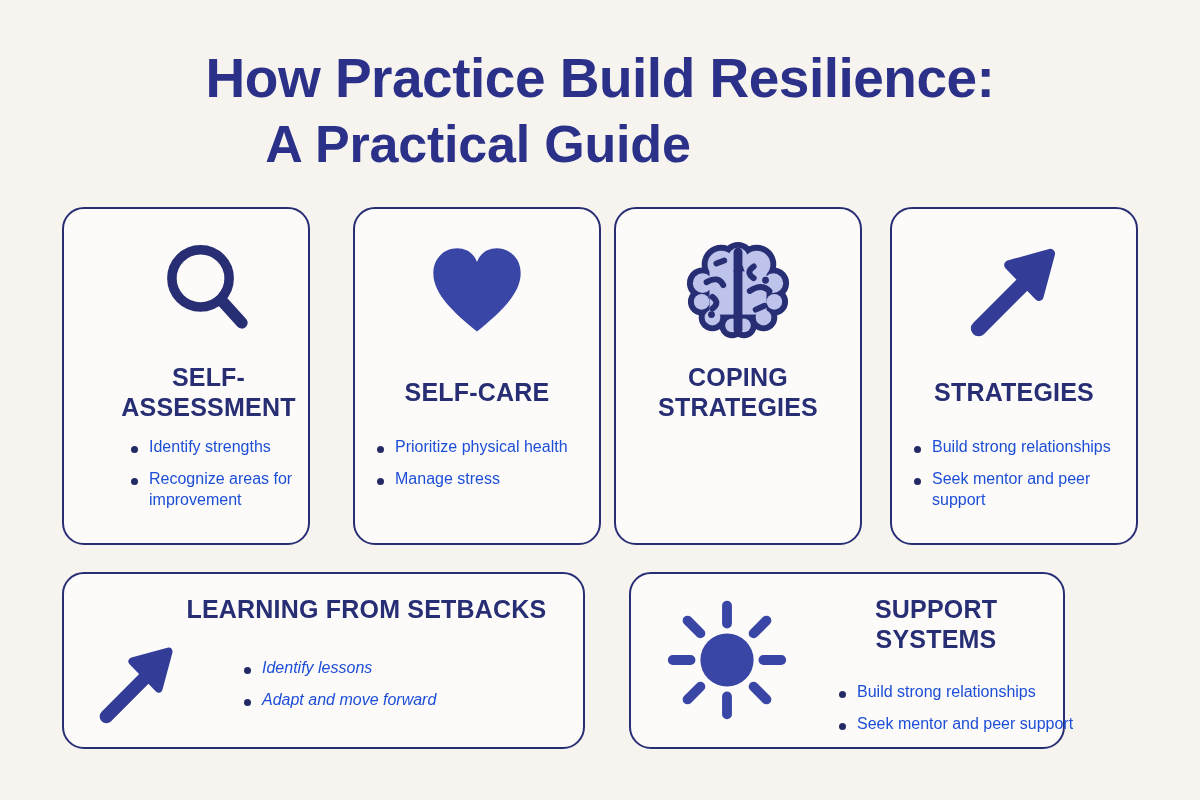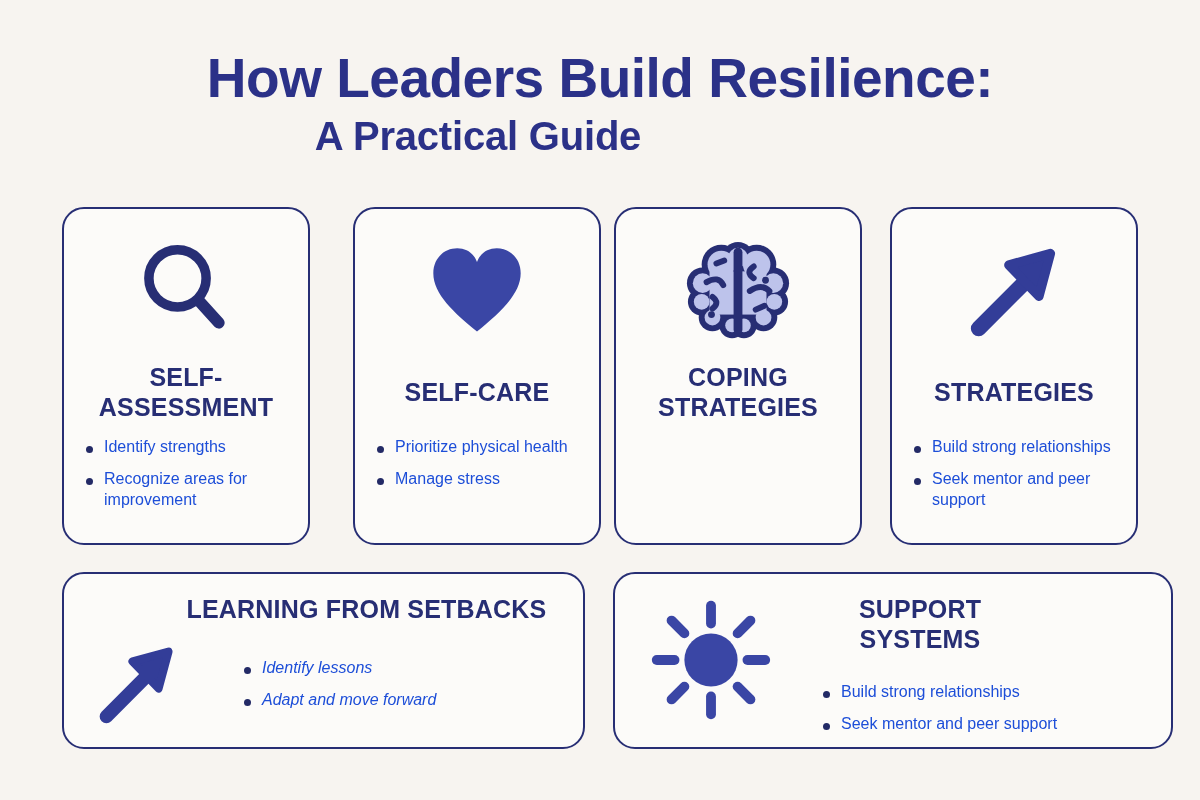--- a/index.html
+++ b/index.html
@@ -13,21 +13,21 @@
   .stage{position:absolute;inset:0;}
   .title{
     position:absolute;top:46px;left:0;width:1200px;
     text-align:center;
     font-size:55px;font-weight:bold;letter-spacing:-0.5px;
     color:#2B3188;
   }
   .subtitle{
     position:absolute;top:114px;left:0;width:956px;
     text-align:center;
-    font-size:40px;font-weight:bold;letter-spacing:-0.2px;
+    font-size:52px;font-weight:bold;letter-spacing:-0.2px;
     color:#2B3188;
   }
   .card{
     position:absolute;
     background:#FCFBF9;
     border:2px solid #272E74;
     border-radius:22px;
     box-sizing:border-box;
   }
   .card.top{width:248px;height:338px;top:207px;}
@@ -93,24 +93,24 @@
     margin:0;padding:0 0 0 2px;
   }
   .card6-bullets li{margin-bottom:8px;}
   svg{display:block;}
 </style>
 </head>
 <body>
 
 <div class="stage">
 
-  <div class="title">How Leaders Build Resilience:</div>
+  <div class="title">How Practice Build Resilience:</div>
   <div class="subtitle">A Practical Guide</div>
 
-  <div class="card top" style="left:62px;">
+  <div class="card top" style="left:62px;padding-left:45px;">
     <div class="icon-box">
       <svg width="106" height="106" viewBox="0 0 100 100">
         <circle cx="42" cy="38" r="27" fill="none" stroke="#272E74" stroke-width="9"></circle>
         <line x1="62" y1="59" x2="81" y2="80" stroke="#272E74" stroke-width="11" stroke-linecap="round"></line>
       </svg>
     </div>
     <h2 class="card-heading">SELF-ASSESSMENT</h2>
     <ul class="bullets">
       <li>Identify strengths</li>
       <li>Recognize areas for improvement</li>
@@ -198,21 +198,21 @@
         <path d="M16 86 L58 44" stroke="#333D98" stroke-width="15" stroke-linecap="round" fill="none"></path>
         <path d="M45 25 L85 14 L74 55 Z" fill="#333D98" stroke="#333D98" stroke-width="9" stroke-linejoin="round"></path>
       </svg>
     </div>
     <ul class="bullets wide-bullets">
       <li>Identify lessons</li>
       <li>Adapt and move forward</li>
     </ul>
   </div>
 
-  <div class="card wide" style="left:613px;width:560px;">
+  <div class="card wide" style="left:629px;width:436px;">
     <div class="sun-left">
       <svg width="138" height="138" viewBox="0 0 140 140">
         <circle cx="70" cy="70" r="27" fill="#3A46A5"></circle>
         <g stroke="#3A46A5" stroke-width="10" stroke-linecap="round">
           <line x1="70" y1="15" x2="70" y2="33"></line>
           <line x1="70" y1="107" x2="70" y2="125"></line>
           <line x1="107" y1="70" x2="125" y2="70"></line>
           <line x1="15" y1="70" x2="33" y2="70"></line>
           <line x1="97" y1="43" x2="110" y2="30"></line>
           <line x1="43" y1="43" x2="30" y2="30"></line>

